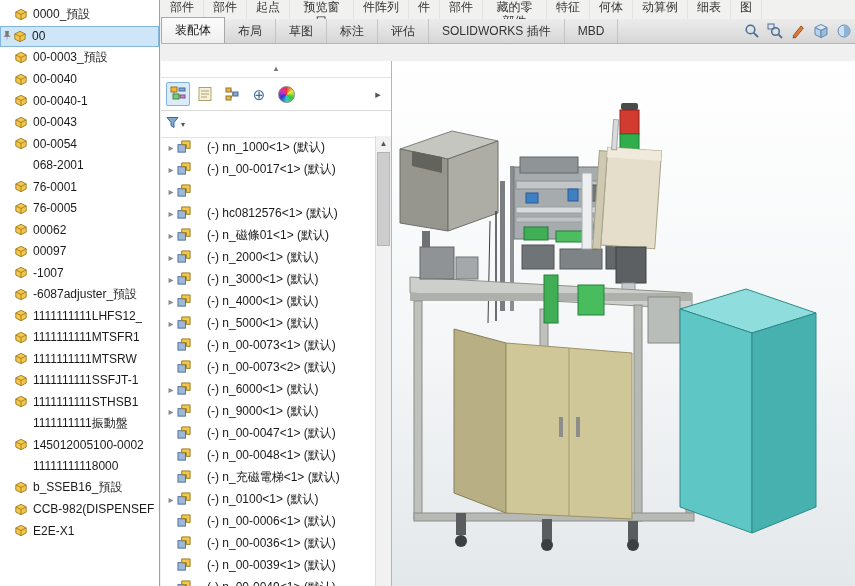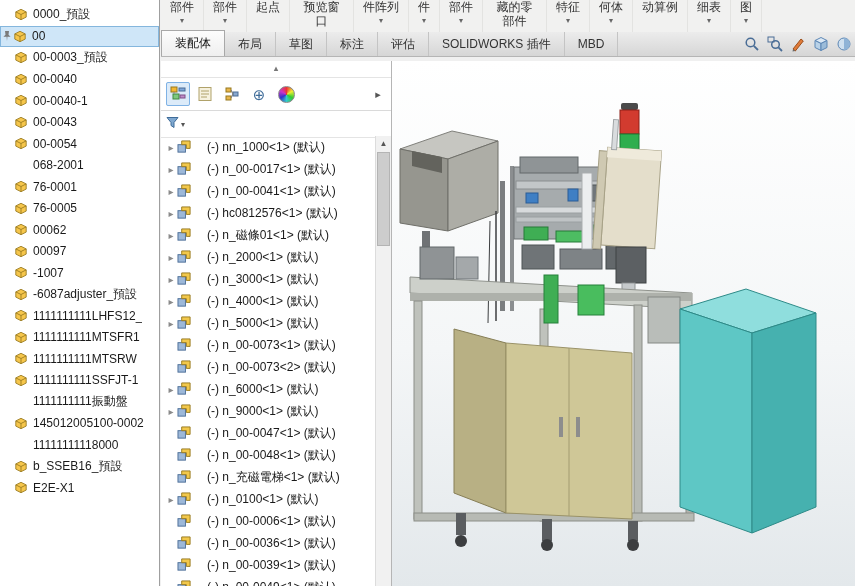--- a/index.html
+++ b/index.html
@@ -23,21 +23,21 @@
   
   .ribbon{position:absolute;left:161px;top:0;width:720px;height:36px;background:#f1f1f0;
           border-bottom:1px solid #cfcfcf;display:flex;align-items:flex-start;overflow:hidden;}
   .ribbon-item{display:flex;flex-direction:column;align-items:center;justify-content:flex-start;
                padding:1px 9px 0 9px;max-width:64px;border-right:1px solid #e3e3e1;height:36px;box-sizing:border-box;}
   .ribbon-item .lbl{text-align:center;line-height:1.15;color:#333;}
   .ribbon-item .drop-arrow{font-size:8px;color:#666;margin-top:1px;}
   .ribbon-item.no-arrow .drop-arrow{visibility:hidden;}
 
   
-  .tabbar{position:absolute;left:161px;top:32px;width:694px;height:25px;
+  .tabbar{position:absolute;left:161px;top:19px;width:694px;height:25px;
           background:linear-gradient(#ececec,#d6d6d6);border-bottom:1px solid #b5b5b5;
           display:flex;align-items:flex-end;box-sizing:border-box;}
   .tab{padding:0 13px;height:24px;line-height:24px;color:#333;border-right:1px solid #c4c4c4;}
   .tab.active{background:linear-gradient(#fcfcfc,#efefef);border:1px solid #a8a8a8;border-bottom:none;
               height:25px;line-height:25px;color:#111;}
   .headsup{margin-left:auto;display:flex;align-items:center;gap:5px;padding-right:2px;height:100%;}
   .hud-icon{width:18px;height:18px;display:inline-flex;align-items:center;justify-content:center;}
 
   
   .workspace{position:absolute;left:161px;top:61px;width:694px;height:525px;overflow:hidden;}
@@ -273,20 +273,31 @@
 
       <span class="part-icon">
         <svg width="14" height="13" viewBox="0 0 16 15">
           <polygon points="2,4.5 8,1.5 14,4.5 14,10.5 8,13.5 2,10.5" fill="#f6c64b" stroke="#97791f"></polygon>
           <polyline points="2,4.5 8,7.5 14,4.5" fill="none" stroke="#97791f"></polyline>
           <line x1="8" y1="7.5" x2="8" y2="13.5" stroke="#97791f"></line>
         </svg>
       </span>
       <span class="file-label">1111111111SSFJT-1</span>
     </div>
+      <div class="file-item">
+
+      <span class="part-icon">
+        <svg width="14" height="13" viewBox="0 0 16 15">
+          <polygon points="2,4.5 8,1.5 14,4.5 14,10.5 8,13.5 2,10.5" fill="#f6c64b" stroke="#97791f"></polygon>
+          <polyline points="2,4.5 8,7.5 14,4.5" fill="none" stroke="#97791f"></polyline>
+          <line x1="8" y1="7.5" x2="8" y2="13.5" stroke="#97791f"></line>
+        </svg>
+      </span>
+      <span class="file-label">1111111111STHSB1</span>
+    </div>
       <div class="file-item no-icon">
 
       <span class="part-icon">
         <svg width="14" height="13" viewBox="0 0 16 15">
           <polygon points="2,4.5 8,1.5 14,4.5 14,10.5 8,13.5 2,10.5" fill="#f6c64b" stroke="#97791f"></polygon>
           <polyline points="2,4.5 8,7.5 14,4.5" fill="none" stroke="#97791f"></polyline>
           <line x1="8" y1="7.5" x2="8" y2="13.5" stroke="#97791f"></line>
         </svg>
       </span>
       <span class="file-label">1111111111振動盤</span>
@@ -316,20 +327,31 @@
       <div class="file-item">
 
       <span class="part-icon">
         <svg width="14" height="13" viewBox="0 0 16 15">
           <polygon points="2,4.5 8,1.5 14,4.5 14,10.5 8,13.5 2,10.5" fill="#f6c64b" stroke="#97791f"></polygon>
           <polyline points="2,4.5 8,7.5 14,4.5" fill="none" stroke="#97791f"></polyline>
           <line x1="8" y1="7.5" x2="8" y2="13.5" stroke="#97791f"></line>
         </svg>
       </span>
       <span class="file-label">b_SSEB16_預設</span>
+    </div>
+      <div class="file-item">
+
+      <span class="part-icon">
+        <svg width="14" height="13" viewBox="0 0 16 15">
+          <polygon points="2,4.5 8,1.5 14,4.5 14,10.5 8,13.5 2,10.5" fill="#f6c64b" stroke="#97791f"></polygon>
+          <polyline points="2,4.5 8,7.5 14,4.5" fill="none" stroke="#97791f"></polyline>
+          <line x1="8" y1="7.5" x2="8" y2="13.5" stroke="#97791f"></line>
+        </svg>
+      </span>
+      <span class="file-label">CCB-982(DISPENSEF</span>
     </div>
       <div class="file-item">
 
       <span class="part-icon">
         <svg width="14" height="13" viewBox="0 0 16 15">
           <polygon points="2,4.5 8,1.5 14,4.5 14,10.5 8,13.5 2,10.5" fill="#f6c64b" stroke="#97791f"></polygon>
           <polyline points="2,4.5 8,7.5 14,4.5" fill="none" stroke="#97791f"></polyline>
           <line x1="8" y1="7.5" x2="8" y2="13.5" stroke="#97791f"></line>
         </svg>
       </span>
@@ -618,21 +640,20 @@
           <span class="tree-label">(-) n_00-0017&lt;1&gt; (默认)</span>
         </div>
           <div class="tree-item">
           <span class="expand-arrow">▸</span>
           <span class="asm-icon">
             <svg width="15" height="14" viewBox="0 0 16 15">
               <rect x="1" y="5" width="8" height="8" fill="#9db8d8" stroke="#4a6d96"></rect>
               <polygon points="5,1 14,1 14,9 10,9 10,5 5,5" fill="#f2c84b" stroke="#96781e"></polygon>
             </svg>
           </span>
-          <span class="tree-label">(-) n_00-0041&lt;1&gt; (默认)</span>
         </div>
           <div class="tree-item">
           <span class="expand-arrow">▸</span>
           <span class="asm-icon">
             <svg width="15" height="14" viewBox="0 0 16 15">
               <rect x="1" y="5" width="8" height="8" fill="#9db8d8" stroke="#4a6d96"></rect>
               <polygon points="5,1 14,1 14,9 10,9 10,5 5,5" fill="#f2c84b" stroke="#96781e"></polygon>
             </svg>
           </span>
           <span class="tree-label">(-) hc0812576&lt;1&gt; (默认)</span>

